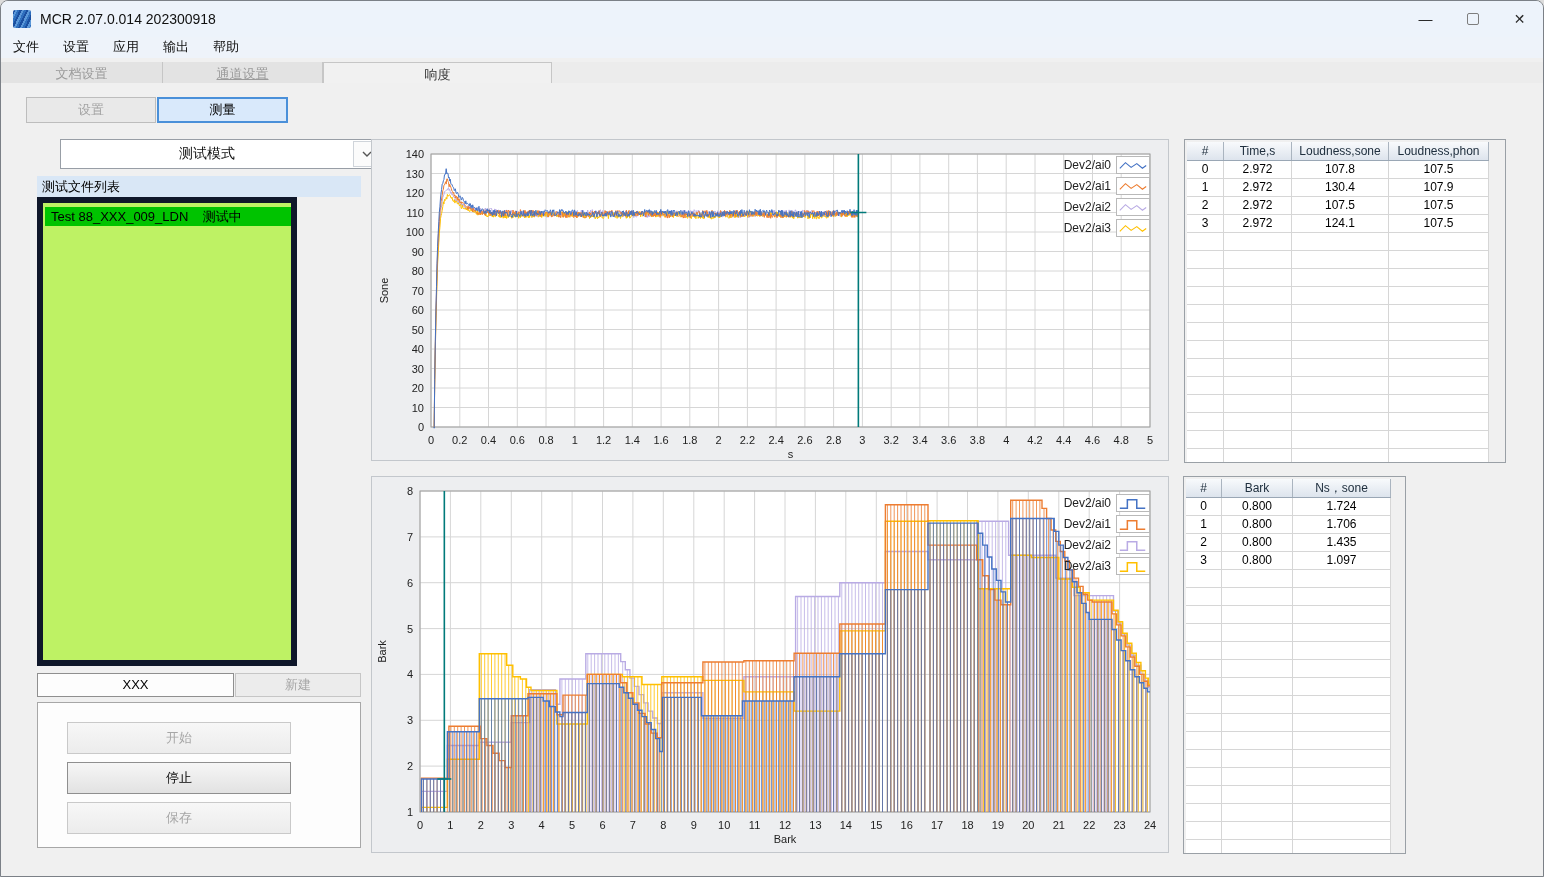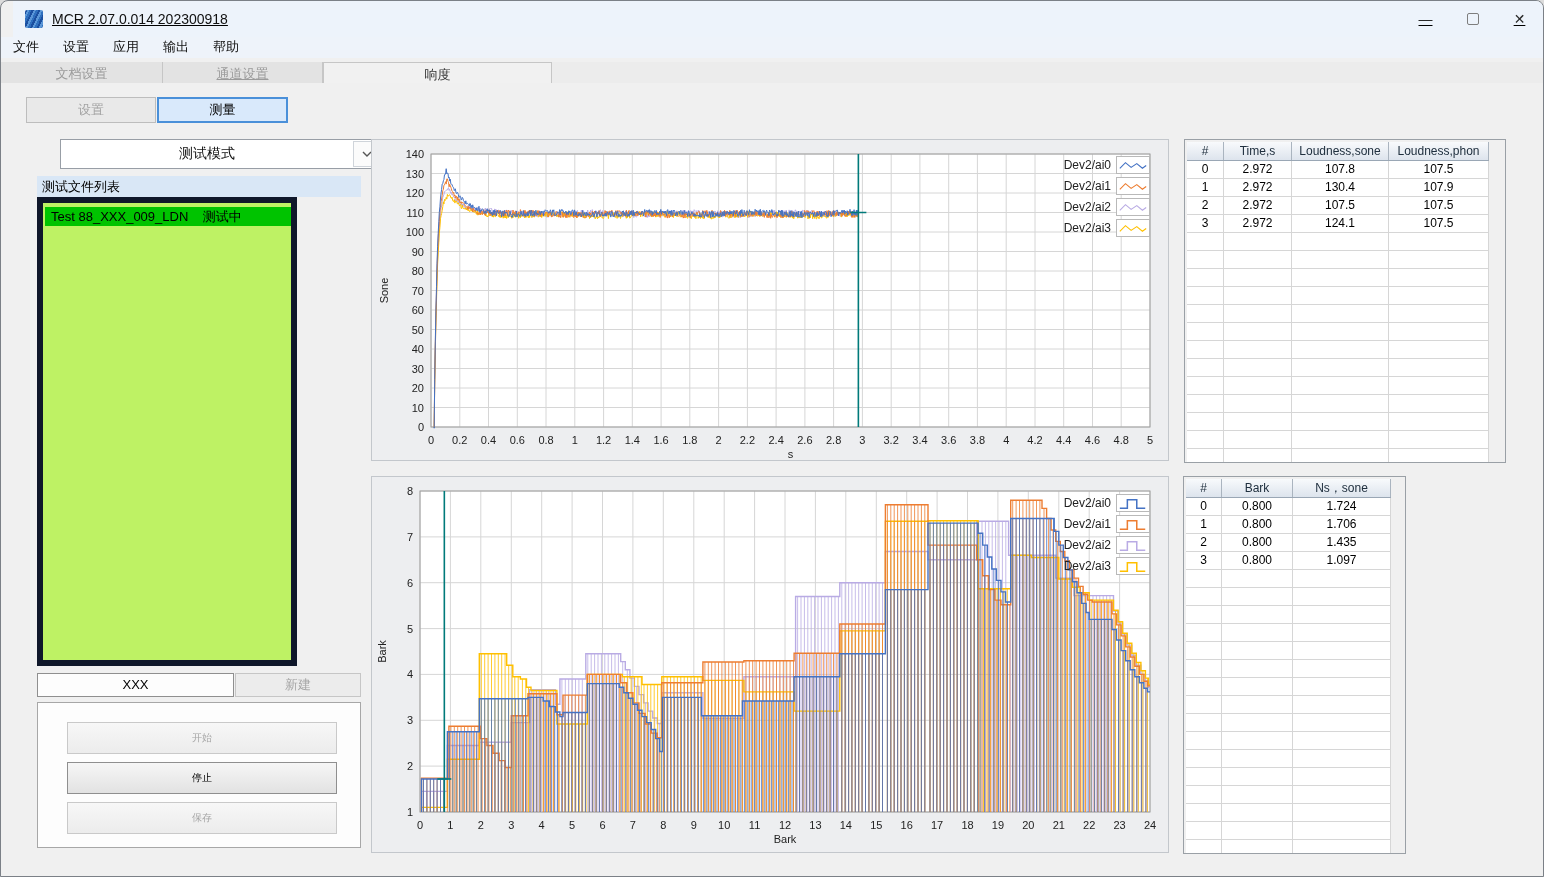--- a/index.html
+++ b/index.html
@@ -1,20 +1,20 @@
 <!DOCTYPE html>
 <html><head>
 <meta charset="utf-8">
 <style>
   html,body{margin:0;padding:0;background:#dcdcdc;}
   body{width:1544px;height:877px;position:relative;font-family:"Liberation Sans",sans-serif;overflow:hidden;}
   .window{position:absolute;inset:0;background:#f0f0f0;border:1px solid #7b8087;border-radius:8px 8px 0 0;overflow:hidden;box-sizing:border-box;}
 
   
-  .titlebar{position:absolute;left:12px;top:0;right:0;height:36px;background:#edf3fb;display:flex;align-items:center;text-decoration:underline;}
+  .titlebar{position:absolute;left:0;top:0;right:0;height:36px;background:#edf3fb;display:flex;align-items:center;}
   .app-icon{width:18px;height:18px;margin-left:12px;border-radius:2px;
     background:repeating-linear-gradient(115deg,#1b4fa0 0 2px,#5b97d8 2px 4px,#2f6fbe 4px 6px);}
   .titletext{margin-left:9px;font-size:14px;color:#101010;}
   .win-controls{margin-left:auto;display:flex;height:100%;}
   .win-btn{width:47px;height:100%;display:flex;align-items:center;justify-content:center;font-size:14px;color:#2a2a2a;}
   .win-btn .sq{display:inline-block;width:10px;height:10px;border:1px solid #7e7e7e;border-radius:2px;}
 
   
   .menubar{position:absolute;top:36px;left:0;right:0;height:21px;background:#eef3fa;font-size:13px;}
   .menu-item{display:inline-block;padding:1px 12px;color:#111;}
@@ -36,22 +36,22 @@
   
   .combo{position:absolute;left:36px;top:56px;width:324px;height:30px;background:#fff;border:1px solid #989ea6;box-sizing:border-box;display:flex;align-items:center;margin-left:23px;}
   .combo-value{flex:1;text-align:center;font-size:14px;color:#111;}
   .combo-chev{width:26px;height:24px;margin-right:2px;border:1px solid #cfd4da;display:flex;align-items:center;justify-content:center;background:#fbfbfb;}
   .list-label{position:absolute;left:36px;top:93px;width:324px;height:21px;background:#d9e7f6;font-size:13px;line-height:21px;padding-left:5px;box-sizing:border-box;color:#000;}
   .listbox{position:absolute;left:36px;top:114px;width:260px;height:469px;background:#bef264;border:6px solid #0f172a;box-sizing:border-box;overflow:hidden;}
   .list-item{margin:4px 0 0 2px;width:302px;height:19px;line-height:19px;font-size:13px;color:#000;padding-left:6px;box-sizing:border-box;white-space:pre;}
   #btn-xxx{position:absolute;left:36px;top:590px;width:197px;height:24px;background:#fdfdfd;border:1px solid #8f8f8f;color:#000;line-height:22px;}
   #btn-new{position:absolute;left:234px;top:590px;width:126px;height:24px;background:#ececec;border:1px solid #c6c6c6;color:#a6a6a6;line-height:22px;}
   .ctrl-panel{position:absolute;left:36px;top:619px;width:324px;height:146px;background:#fdfdfd;border:1px solid #a7a7a7;box-sizing:border-box;}
-  .ctrl-btn{position:absolute;left:29px;width:270px;height:32px;line-height:30px;border:1px solid #c9c9c9;
-    background:linear-gradient(#f7f7f7,#ececec);color:#a6a6a6;font-size:10px;text-align:center;box-sizing:border-box;}
+  .ctrl-btn{position:absolute;left:29px;width:224px;height:32px;line-height:30px;border:1px solid #c9c9c9;
+    background:linear-gradient(#f7f7f7,#ececec);color:#a6a6a6;font-size:13px;text-align:center;box-sizing:border-box;}
   .ctrl-btn.enabled{border:1px solid #8f8f8f;background:linear-gradient(#f6f6f6,#e2e2e2);color:#000;}
 
   
   .chart-panel{position:absolute;background:#edeef0;border:1px solid #c3c7cc;box-sizing:border-box;}
   #chart1{left:370px;top:56px;width:798px;height:322px;}
   #chart2{left:370px;top:393px;width:798px;height:377px;}
   .legend{position:absolute;right:18px;top:14px;}
   .legend-row{display:flex;align-items:center;justify-content:flex-end;height:21px;}
   .legend-label{font-size:12px;color:#222;margin-right:5px;}
   .legend-swatch{width:34px;height:18px;background:#fff;border:1px solid #b9b9b9;box-sizing:border-box;}

